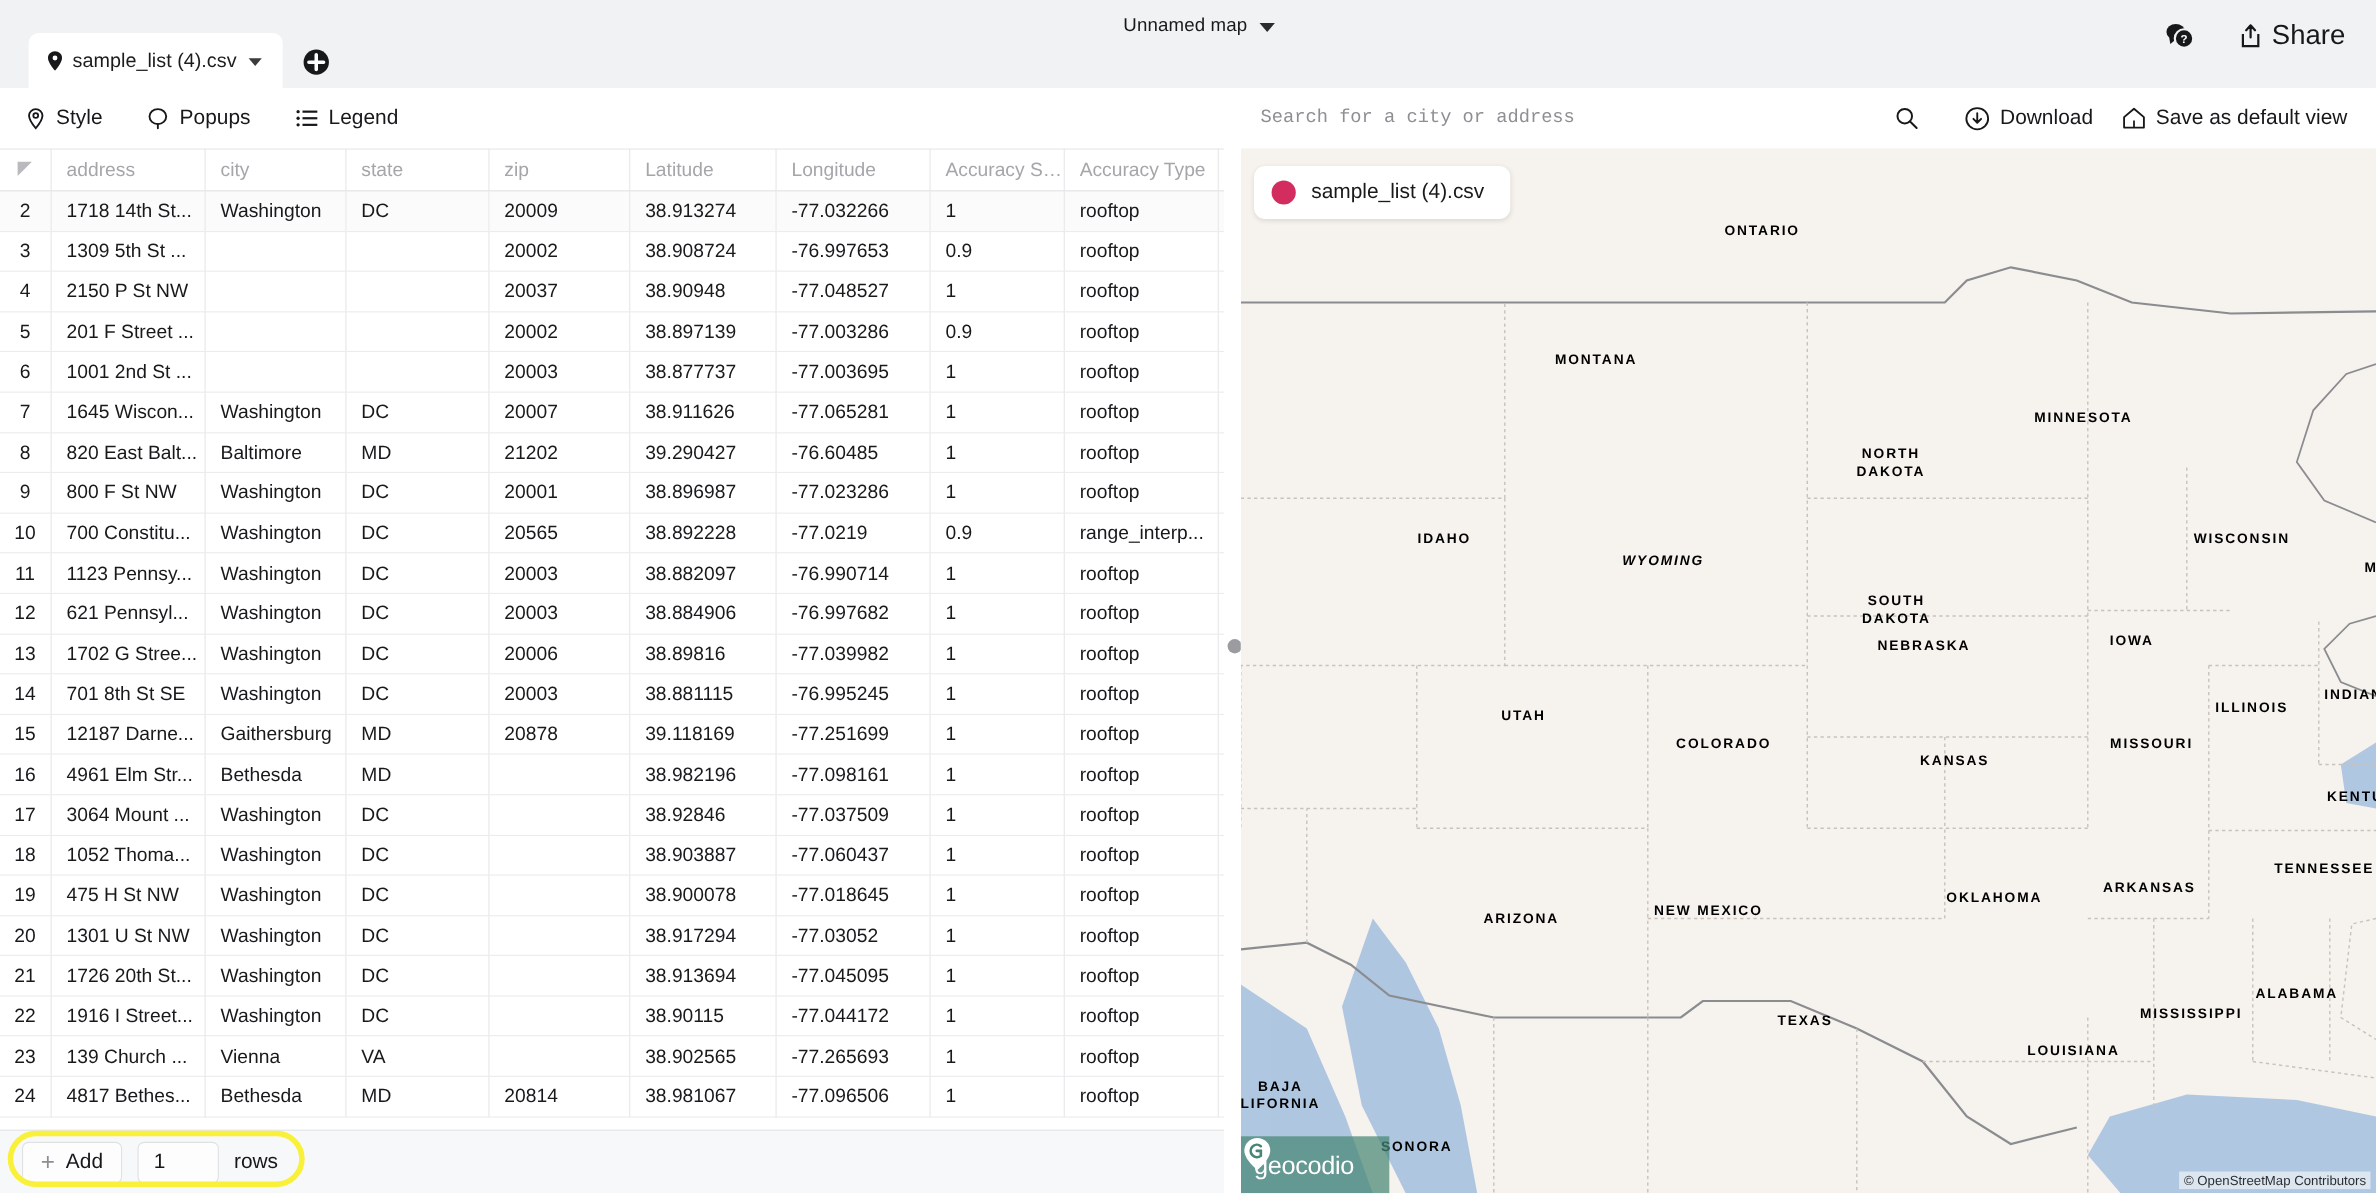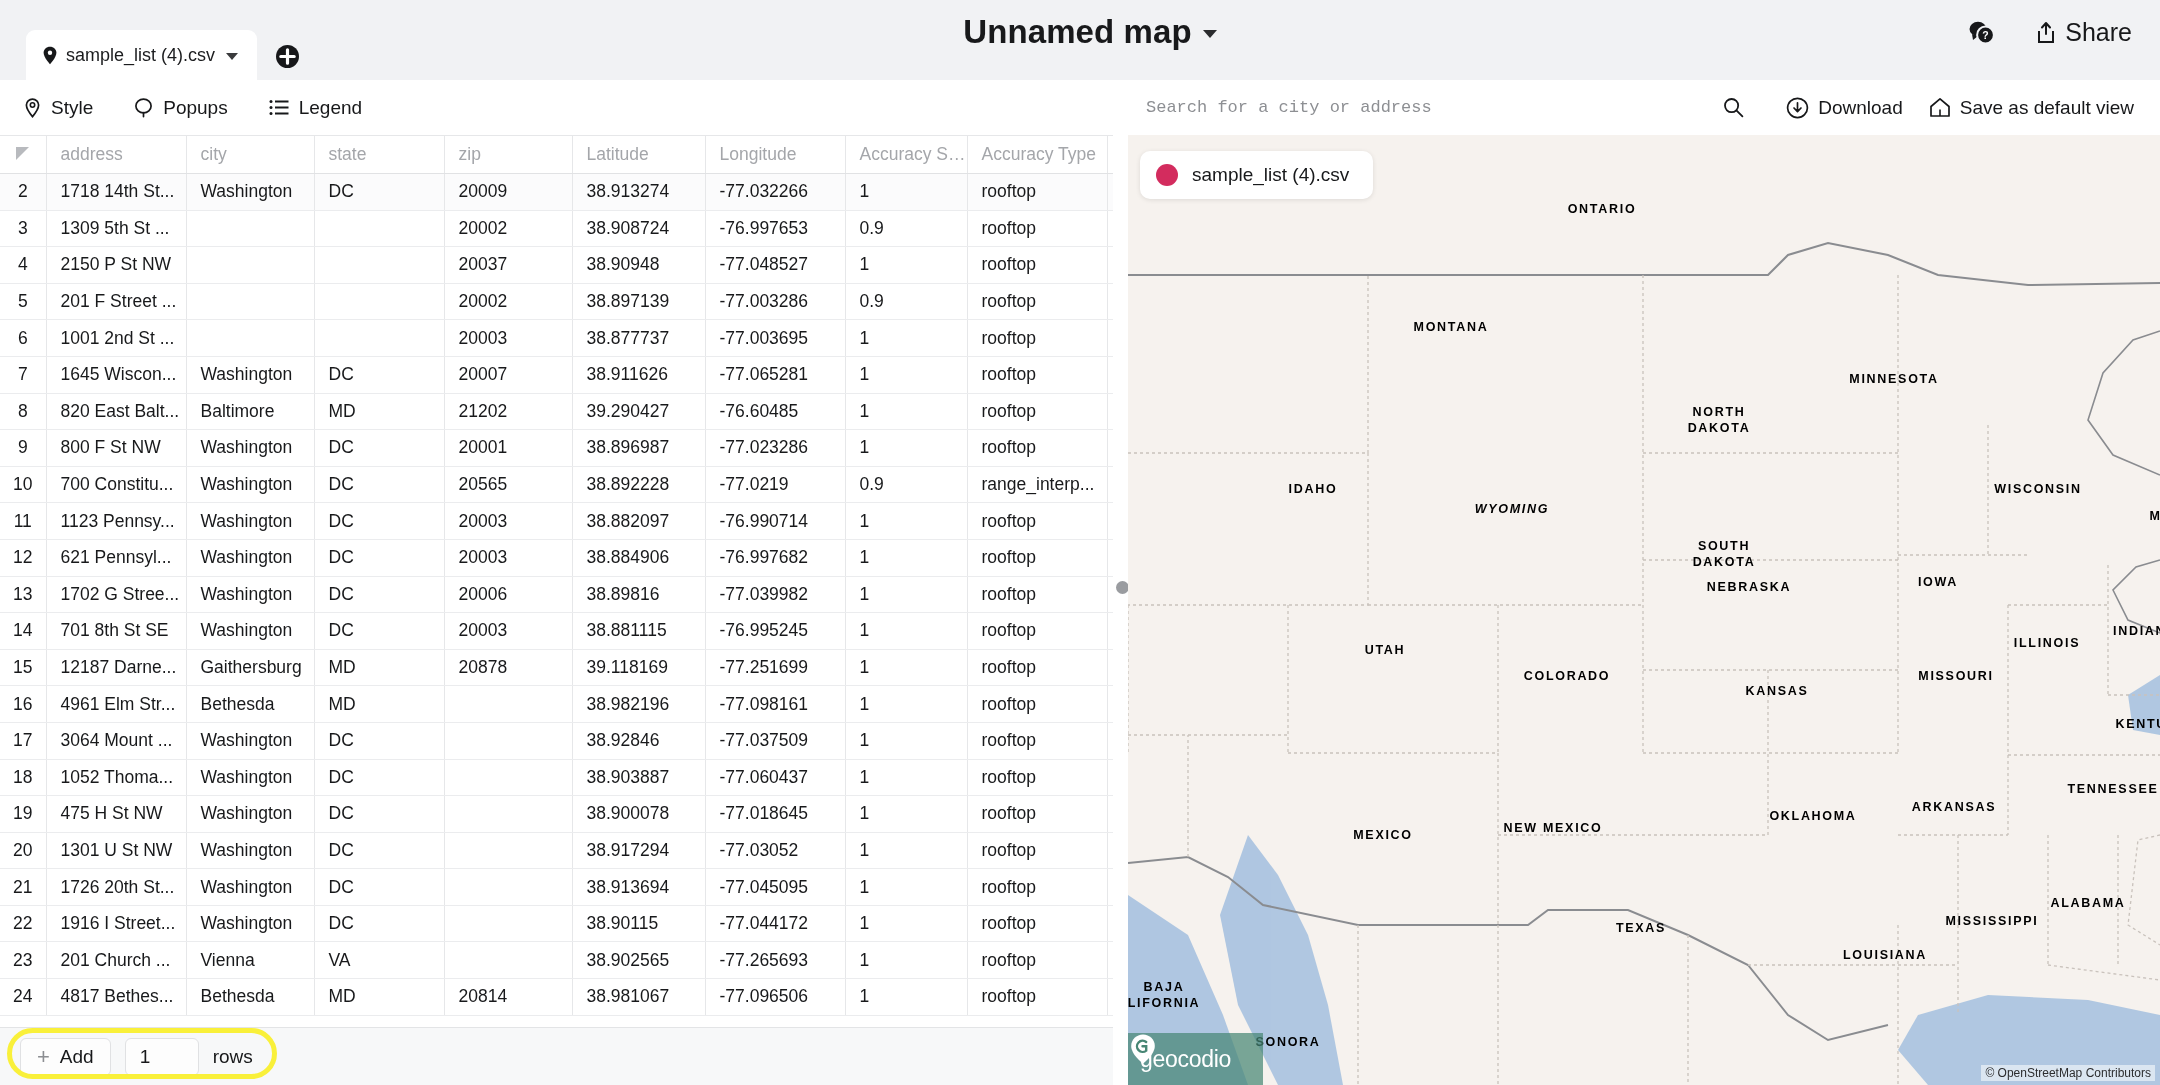--- a/index.html
+++ b/index.html
@@ -15,21 +15,21 @@
   .topbar {
     position: absolute; top: 0; left: 0; width: 2160px; height: 80px;
     background: #f1f2f4;
     display: flex; align-items: flex-start; justify-content: center;
   }
   .map-title-wrap {
     display: flex; align-items: center; gap: 11px;
     margin-top: 13px;
   }
   .map-title {
-    font-size: 33px; color: #18191b; font-weight: 700; letter-spacing: .1px; margin-left: 20px;
+    font-size: 17px; color: #18191b; font-weight: 400; letter-spacing: .1px; margin-left: 20px;
   }
   .caret-down {
     width: 0; height: 0; border-left: 7px solid transparent;
     border-right: 7px solid transparent; border-top: 8px solid #2b2c2e;
     margin-top: 4px;
   }
   .topbar-right {
     position: absolute; right: 28px; top: 18px;
     display: flex; align-items: center; gap: 40px;
   }
@@ -548,21 +548,21 @@
               <td>DC</td>
               <td></td>
               <td>38.90115</td>
               <td>-77.044172</td>
               <td>1</td>
               <td>rooftop</td>
               <td>1</td>
             </tr>
             <tr>
               <td class="rownum">23</td>
-              <td>201 Church ...</td>
+              <td>139 Church ...</td>
               <td>Vienna</td>
               <td>VA</td>
               <td></td>
               <td>38.902565</td>
               <td>-77.265693</td>
               <td>1</td>
               <td>rooftop</td>
               <td>1</td>
             </tr>
             <tr>
@@ -685,21 +685,21 @@
           <div class="map-label" style="left: 384px; top: 375px; font-style: italic;">WYOMING</div>
           <div class="map-label" style="left: 621px; top: 453px;">NEBRASKA</div>
           <div class="map-label" style="left: 810px; top: 448px;">IOWA</div>
           <div class="map-label" style="left: 919px; top: 509px;">ILLINOIS</div>
           <div class="map-label" style="left: 1017px; top: 497px;">INDIANA</div>
           <div class="map-label" style="left: 257px; top: 516px;">UTAH</div>
           <div class="map-label" style="left: 439px; top: 542px;">COLORADO</div>
           <div class="map-label" style="left: 649px; top: 557px;">KANSAS</div>
           <div class="map-label" style="left: 828px; top: 542px;">MISSOURI</div>
           <div class="map-label" style="left: 1029px; top: 590px;">KENTUCKY</div>
-          <div class="map-label" style="left: 255px; top: 701px;">MEXICO</div>
+          <div class="map-label" style="left: 255px; top: 701px;">ARIZONA</div>
           <div class="map-label" style="left: 425px; top: 694px;">NEW MEXICO</div>
           <div class="map-label" style="left: 685px; top: 682px;">OKLAHOMA</div>
           <div class="map-label" style="left: 826px; top: 673px;">ARKANSAS</div>
           <div class="map-label" style="left: 985px; top: 655px;">TENNESSEE</div>
           <div class="map-label" style="left: 864px; top: 787px;">MISSISSIPPI</div>
           <div class="map-label" style="left: 960px; top: 769px;">ALABAMA</div>
           <div class="map-label" style="left: 513px; top: 794px;">TEXAS</div>
           <div class="map-label" style="left: 757px; top: 821px;">LOUISIANA</div>
           <div class="map-label" style="left: 36px; top: 861px;">BAJA
 LIFORNIA</div>

